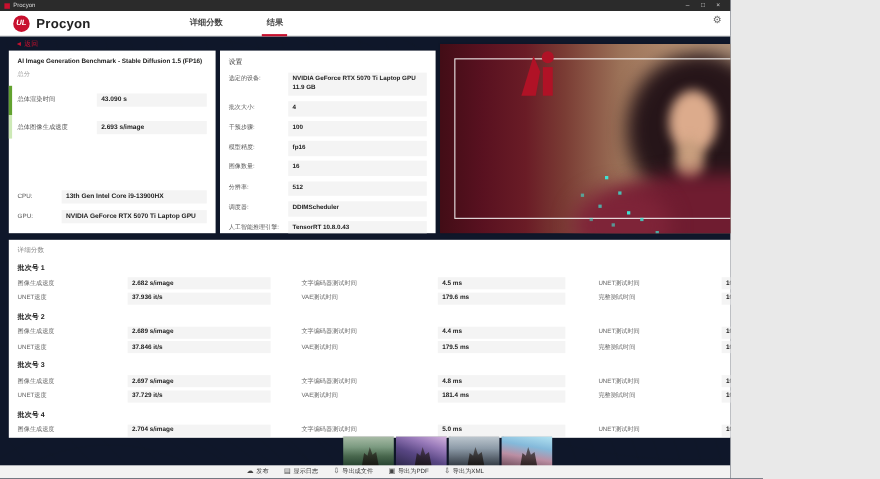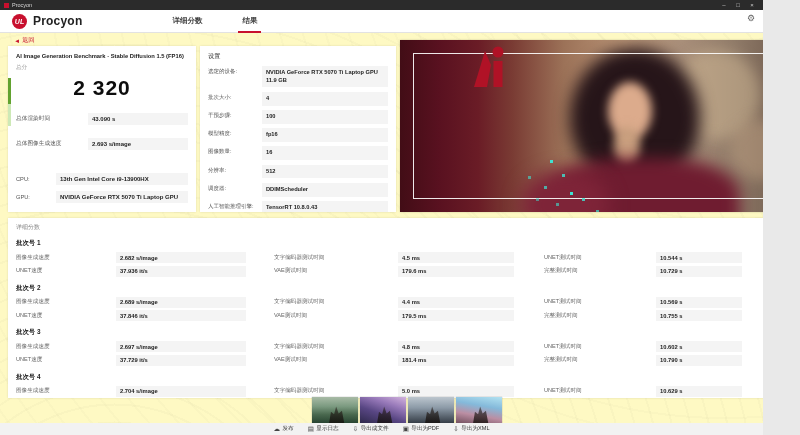--- a/index.html
+++ b/index.html
@@ -1,18 +1,18 @@
 <!DOCTYPE html>
 <html><head>
 <meta charset="utf-8">
 <style>
   * { margin:0; padding:0; box-sizing:border-box; }
   html,body { width:800px; height:435px; }
   body { font-family:"Liberation Sans", sans-serif; background:#e9e9e9; overflow:hidden; }
-  #app { position:relative; width:763px; height:435px; background:#fef9c3; overflow:hidden; }
+  #app { position:relative; width:664px; height:435px; background:#0f172a; overflow:hidden; }
   #app::before { content:""; position:absolute; inset:0; pointer-events:none;
     background-image:
       repeating-radial-gradient(circle at 15% 130%, transparent 0 16px, rgba(0,0,0,0.018) 16px 18px),
       repeating-radial-gradient(circle at 95% -20%, transparent 0 20px, rgba(0,0,0,0.015) 20px 22px);
   }
 
   
   .titlebar { position:absolute; top:0; left:0; right:0; height:10px; background:#2b2b2b;
     display:flex; align-items:center; padding:0 4px; z-index:5; }
   .titlebar .appicon { width:5px; height:5px; background:#c8102e; margin-right:3px; }
@@ -128,21 +128,20 @@
 
   <div class="back">
     <span>◄</span>
     <span>返回</span>
   </div>
 
   <div class="card result-card">
     <div class="rc-title">AI Image Generation Benchmark - Stable Diffusion 1.5 (FP16)</div>
     <div class="rc-score-label">总分</div>
     <div class="score-bar" style="background:linear-gradient(#62a22f 0 55%, #cde9b6 55% 100%);"></div>
-    <div class="rc-score">2 320</div>
     <div class="metric-row">
       <span class="mlabel">总体渲染时间</span>
       <span class="vbox">43.090 s</span>
     </div>
     <div class="metric-row">
       <span class="mlabel">总体图像生成速度</span>
       <span class="vbox">2.693 s/image</span>
     </div>
     <div class="rc-system">
       <div class="sys-row">

